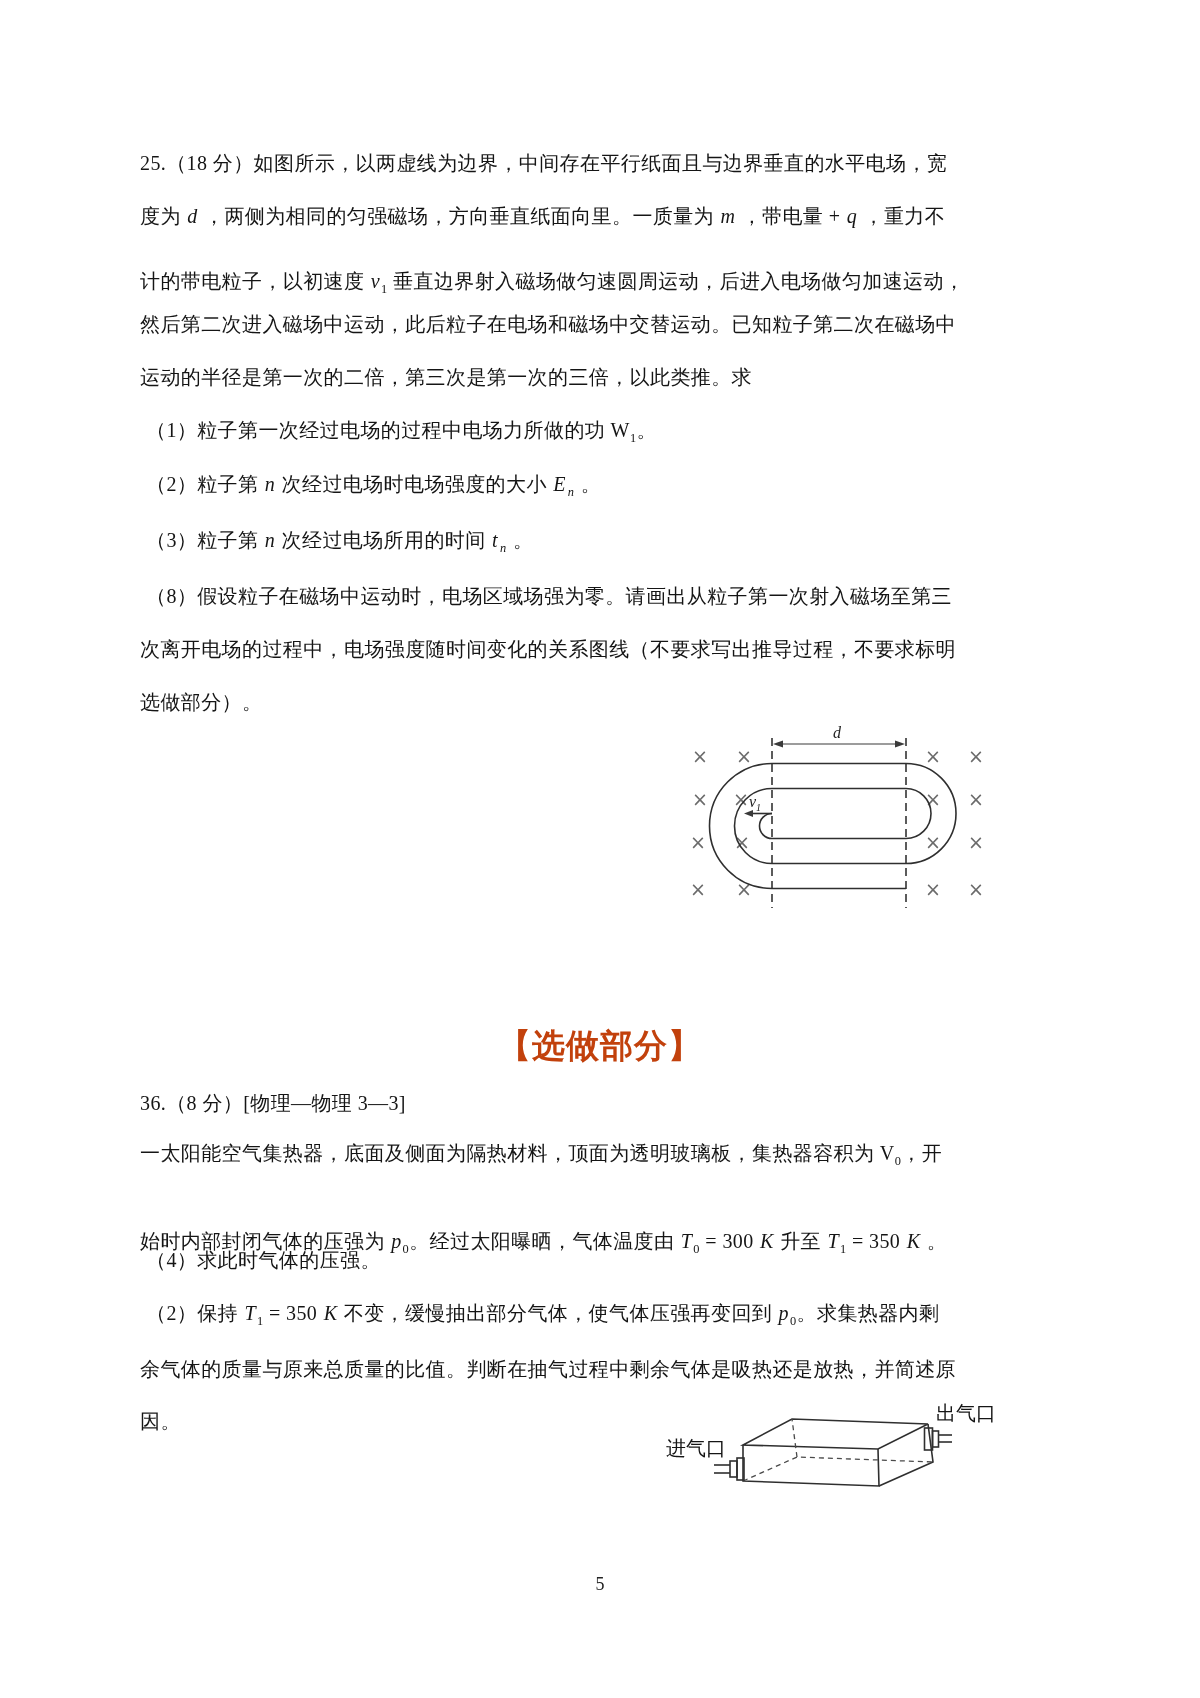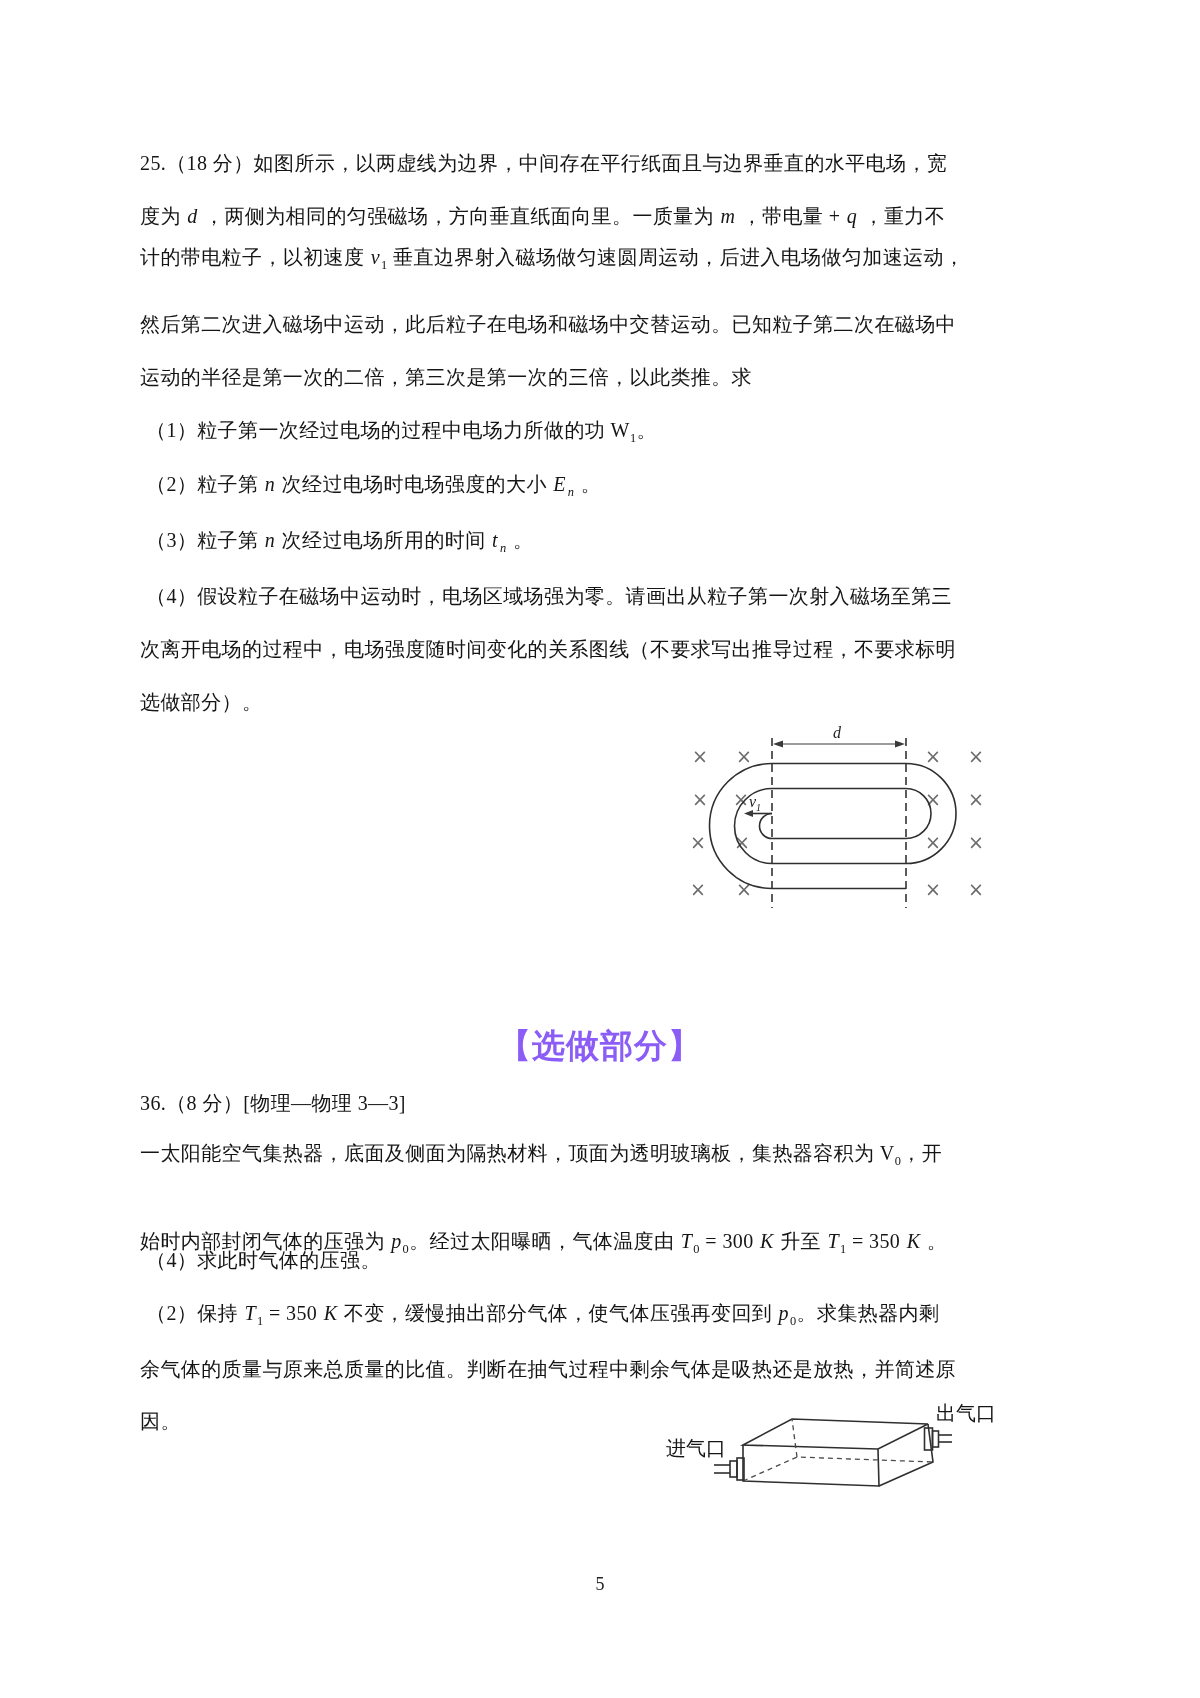--- a/index.html
+++ b/index.html
@@ -12,21 +12,21 @@
   .line{
     position:absolute;white-space:nowrap;
     font-size:20px;letter-spacing:0.4px;line-height:27px;
   }
   .var{font-style:italic;padding:0 1px;font-family:"Liberation Serif","DejaVu Serif",serif;}
   sub{font-size:0.62em;line-height:0;}
   sub.var{font-style:italic;}
   .section-header{
     position:absolute;top:1024px;left:0;width:100%;text-align:center;
     font-size:33px;font-weight:bold;letter-spacing:1px;
-    font-family:"Liberation Sans","DejaVu Sans",sans-serif;color:#8b5cf6;
+    font-family:"Liberation Sans","DejaVu Sans",sans-serif;color:#c2410c;
   }
   .page-number{
     position:absolute;top:1574px;left:0;width:100%;text-align:center;
     font-size:18px;color:#222;
   }
   svg.fig{position:absolute;overflow:visible;}
   .stroke{stroke:#2f2f2f;stroke-width:1.6;fill:none;}
   .thin{stroke:#3a3a3a;stroke-width:1.2;fill:none;}
   .dash{stroke:#333;stroke-width:1.6;fill:none;stroke-dasharray:8 5;}
   .hdash{stroke:#4a4a4a;stroke-width:1.3;fill:none;stroke-dasharray:5 4;}
@@ -36,27 +36,27 @@
   .cjklabel{font-size:20px;fill:#151515;font-style:normal;font-family:"Liberation Serif","DejaVu Serif",serif;}
 </style>
 </head>
 <body>
 
 <div class="page">
 
   <section>
     <div class="line" style="top:150px;left:140px">25.（18 分）如图所示，以两虚线为边界，中间存在平行纸面且与边界垂直的水平电场，宽</div>
     <div class="line" style="top:203px;left:140px">度为 <span class="var">d</span> ，两侧为相同的匀强磁场，方向垂直纸面向里。一质量为 <span class="var">m</span> ，带电量 + <span class="var">q</span> ，重力不</div>
-    <div class="line" style="top:244px;left:140px">计的带电粒子，以初速度 <span class="var">v</span><sub>1</sub> 垂直边界射入磁场做匀速圆周运动，后进入电场做匀加速运动，</div>
+    <div class="line" style="top:268px;left:140px">计的带电粒子，以初速度 <span class="var">v</span><sub>1</sub> 垂直边界射入磁场做匀速圆周运动，后进入电场做匀加速运动，</div>
     <div class="line" style="top:311px;left:140px">然后第二次进入磁场中运动，此后粒子在电场和磁场中交替运动。已知粒子第二次在磁场中</div>
     <div class="line" style="top:364px;left:140px">运动的半径是第一次的二倍，第三次是第一次的三倍，以此类推。求</div>
     <div class="line" style="top:417px;left:146px">（1）粒子第一次经过电场的过程中电场力所做的功 W<sub>1</sub>。</div>
     <div class="line" style="top:471px;left:146px">（2）粒子第 <span class="var">n</span> 次经过电场时电场强度的大小 <span class="var">E</span><sub class="var">n</sub> 。</div>
     <div class="line" style="top:527px;left:146px">（3）粒子第 <span class="var">n</span> 次经过电场所用的时间 <span class="var">t</span><sub class="var">n</sub> 。</div>
-    <div class="line" style="top:583px;left:146px">（4）假设粒子在磁场中运动时，电场区域场强为零。请画出从粒子第一次射入磁场至第三</div>
+    <div class="line" style="top:583px;left:146px">（8）假设粒子在磁场中运动时，电场区域场强为零。请画出从粒子第一次射入磁场至第三</div>
     <div class="line" style="top:636px;left:140px">次离开电场的过程中，电场强度随时间变化的关系图线（不要求写出推导过程，不要求标明</div>
     <div class="line" style="top:689px;left:140px">选做部分）。</div>
   </section>
 
   <svg class="fig" style="left:640px;top:690px" width="360" height="235" viewBox="640 690 360 235">
     <g>
       <text class="cross" x="700" y="763" text-anchor="middle">×</text>
       <text class="cross" x="744" y="763" text-anchor="middle">×</text>
       <text class="cross" x="933" y="763" text-anchor="middle">×</text>
       <text class="cross" x="976" y="763" text-anchor="middle">×</text>

